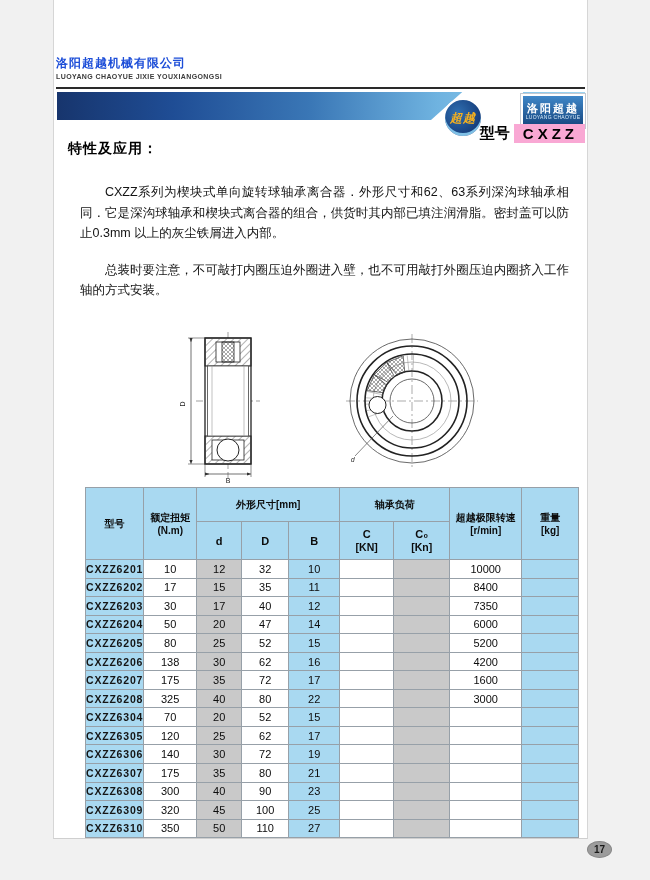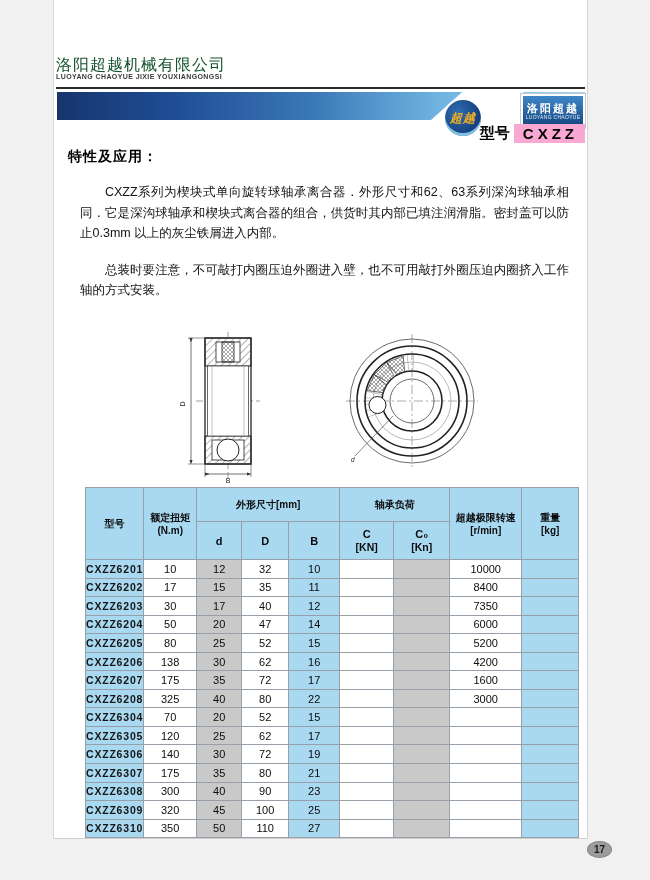--- a/index.html
+++ b/index.html
@@ -8,21 +8,21 @@
     background:#f1f1f1;
     font-family:"Liberation Sans","DejaVu Sans",sans-serif;
     color:#111;
   }
   .sheet{
     position:absolute;left:53px;top:0;width:533px;height:838px;
     background:#ffffff;
     border-left:1px solid #d6d6d6;border-right:1px solid #d6d6d6;border-bottom:1px solid #cfcfcf;
   }
   
-  .company-cn{position:absolute;left:56px;top:55px;font-size:16px;font-weight:normal;letter-spacing:1px;color:#14532d;}
+  .company-cn{position:absolute;left:56px;top:55px;font-size:12px;font-weight:bold;letter-spacing:1px;color:#1d4ed8;}
   .company-en{position:absolute;left:56px;top:73px;font-size:7px;font-weight:bold;letter-spacing:.4px;color:#3a3a3a;}
   .header-rule{position:absolute;left:56px;top:87px;width:529px;height:2px;background:#2a2a2a;}
   
   .banner{position:absolute;left:57px;top:92px;width:528px;height:28px;
     background:linear-gradient(90deg,#17356d 0%,#1f4d95 22%,#3a77b6 48%,#6fb3e0 72%,#9ed6f2 100%);}
   .swoosh{position:absolute;right:62px;top:0;width:92px;height:28px;background:#fff;
     clip-path:polygon(34% 0,100% 0,100% 100%,0 100%);}
   .gear-badge{position:absolute;right:102px;top:6px;width:36px;height:36px;border-radius:50%;
     background:radial-gradient(circle at 35% 35%,#2f6fb0,#163e7d 70%);
     border:2px solid #fff;box-shadow:inset 0 -3px 0 #7fc0e6;
@@ -32,21 +32,21 @@
     background:linear-gradient(180deg,#3f87c8,#16467f);
     border:2px solid #fff;box-shadow:0 0 0 1px #c2c9d2;
     display:flex;flex-direction:column;align-items:center;justify-content:center;}
   .logo-box .cn{color:#fff;font-weight:bold;font-size:11px;letter-spacing:2px;line-height:12px;}
   .logo-box .en{color:#d9ecf9;font-size:5px;letter-spacing:.3px;line-height:7px;}
   
   .model-line{position:absolute;top:124px;right:65px;display:flex;align-items:center;gap:4px;}
   .model-line .lbl{font-size:15px;font-weight:bold;color:#000;}
   .model-line .val{background:#f9a8d4;color:#000;font-weight:bold;font-size:15px;letter-spacing:4px;padding:1px 7px 1px 9px;}
   
-  .section-title{position:absolute;left:68px;top:148px;font-size:14px;font-weight:bold;letter-spacing:1px;color:#000;}
+  .section-title{position:absolute;left:68px;top:140px;font-size:14px;font-weight:bold;letter-spacing:1px;color:#000;}
   .bodytext{position:absolute;left:64px;top:166px;width:521px;font-size:12.5px;line-height:20.6px;text-align:justify;color:#141414;}
   .bodytext p{margin:16px;text-indent:2em;}
   
   .drawings{position:absolute;left:150px;top:330px;width:380px;height:155px;}
   
   table.spec{position:absolute;left:85px;top:487px;border-collapse:collapse;table-layout:fixed;
     font-size:11px;color:#0c0c0c;}
   table.spec th,table.spec td{border:1px solid #97a0a8;text-align:center;vertical-align:middle;padding:0;}
   table.spec{border:1px solid #6d7a86;}
   th.g{background:#a9d9f1;font-weight:bold;}

